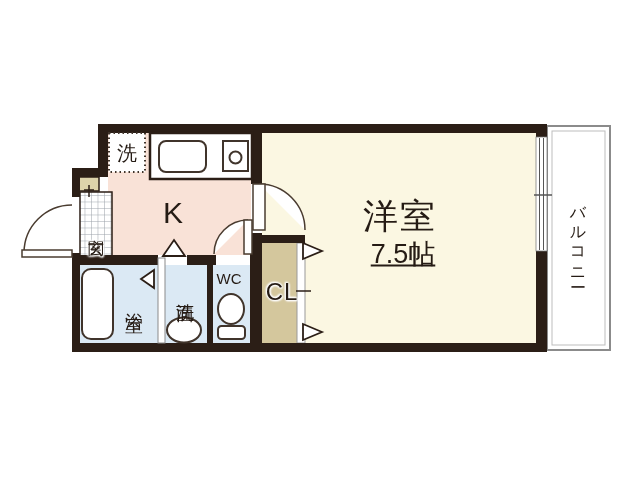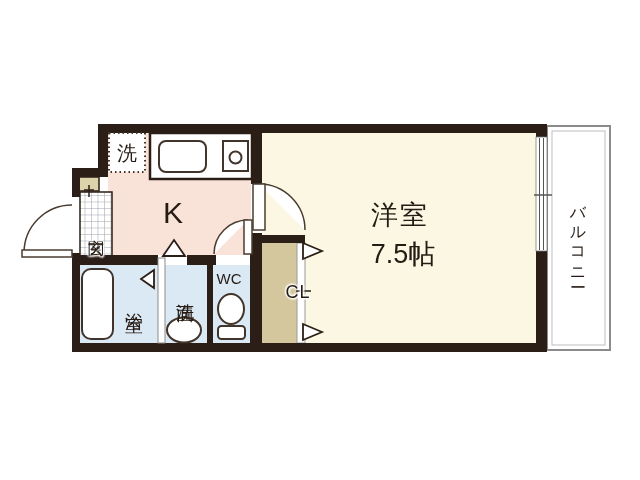--- a/index.html
+++ b/index.html
@@ -4,25 +4,25 @@
 <style>
   html,body{margin:0;padding:0;background:#ffffff;}
   #stage{position:relative;width:640px;height:480px;background:#fff;overflow:hidden;
          font-family:"Liberation Sans","DejaVu Sans",sans-serif;color:#251b14;}
   #plan-svg{position:absolute;left:0;top:0;}
   .lbl{position:absolute;transform:translate(-50%,-50%);white-space:nowrap;
        color:#251b14;line-height:1;}
   .vtext{writing-mode:vertical-rl;text-orientation:upright;}
   .halo{text-shadow:0 0 2px #fff,0 0 2px #fff,0 0 3px #fff,0 0 3px #fff,1px 1px 2px #fff,-1px -1px 2px #fff;}
   .k-label{font-size:30px;}
-  .big-label{font-size:27px;letter-spacing:2px;}
+  .big-label{font-size:35px;letter-spacing:2px;}
   .size-label{font-size:27px;}
   .wc-label{font-size:15px;}
   .laundry-label{font-size:20px;}
-  .cl-label{font-size:18px;letter-spacing:1px;padding-left:32px;}
+  .cl-label{font-size:24px;letter-spacing:1px;}
   .v18{font-size:18px;letter-spacing:3px;}
   .v16{font-size:16px;letter-spacing:2px;}
   .balc{font-size:16px;letter-spacing:3px;}
 </style>
 </head>
 <body>
 
 <div id="stage">
 
   <svg id="plan-svg" width="640" height="480" viewBox="0 0 640 480">
@@ -111,21 +111,21 @@
     <rect x="82" y="269" width="31" height="70" rx="9" fill="#ffffff" stroke="#40342b" stroke-width="2"></rect>
     <ellipse cx="184" cy="330" rx="17" ry="12.5" fill="#ffffff" stroke="#40342b" stroke-width="2"></ellipse>
     <g>
       <ellipse cx="231" cy="309" rx="13" ry="15" fill="#ffffff" stroke="#40342b" stroke-width="2"></ellipse>
       <rect x="218" y="326" width="27" height="13" rx="3.5" fill="#ffffff" stroke="#40342b" stroke-width="2"></rect>
     </g>
   </svg>
 
   <div class="lbl k-label" style="left:173px;top:213px;">K</div>
   <div class="lbl big-label" style="left:400px;top:215px;">洋室</div>
-  <div class="lbl size-label" style="left:403px;top:254px;">7.5帖</div>
+  <div class="lbl size-label" style="left:403px;top:254px;text-decoration:underline;">7.5帖</div>
   <div class="lbl balc vtext" style="left:578px;top:238px;">バルコニー</div>
   <div class="lbl v16 vtext halo" style="left:96px;top:228px;">玄関</div>
   <div class="lbl v18 vtext" style="left:134px;top:301px;">浴室</div>
   <div class="lbl v18 vtext" style="left:185px;top:292px;">洗面</div>
   <div class="lbl wc-label" style="left:229px;top:278px;">WC</div>
   <div class="lbl cl-label halo" style="left:282px;top:292px;">CL</div>
   <div class="lbl laundry-label" style="left:127px;top:153px;">洗</div>
 
 </div>
 

